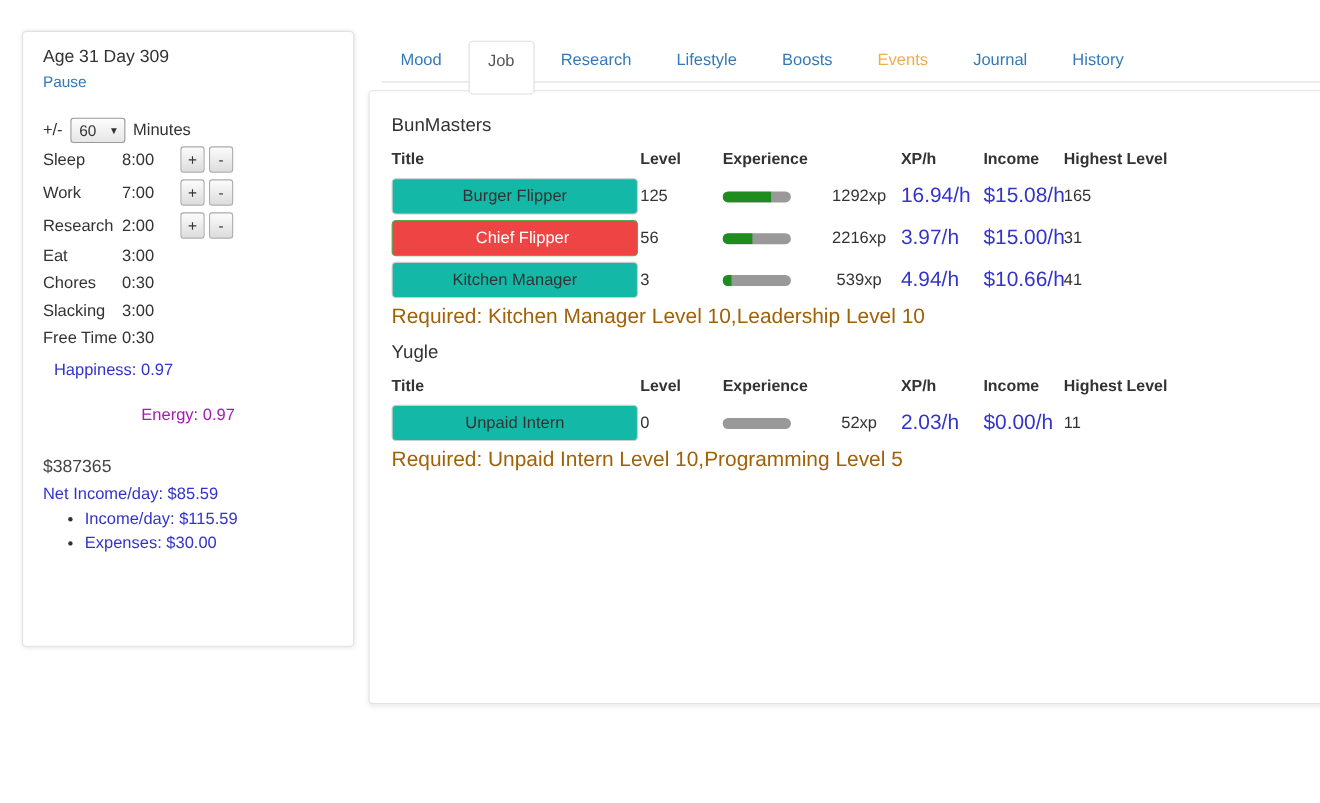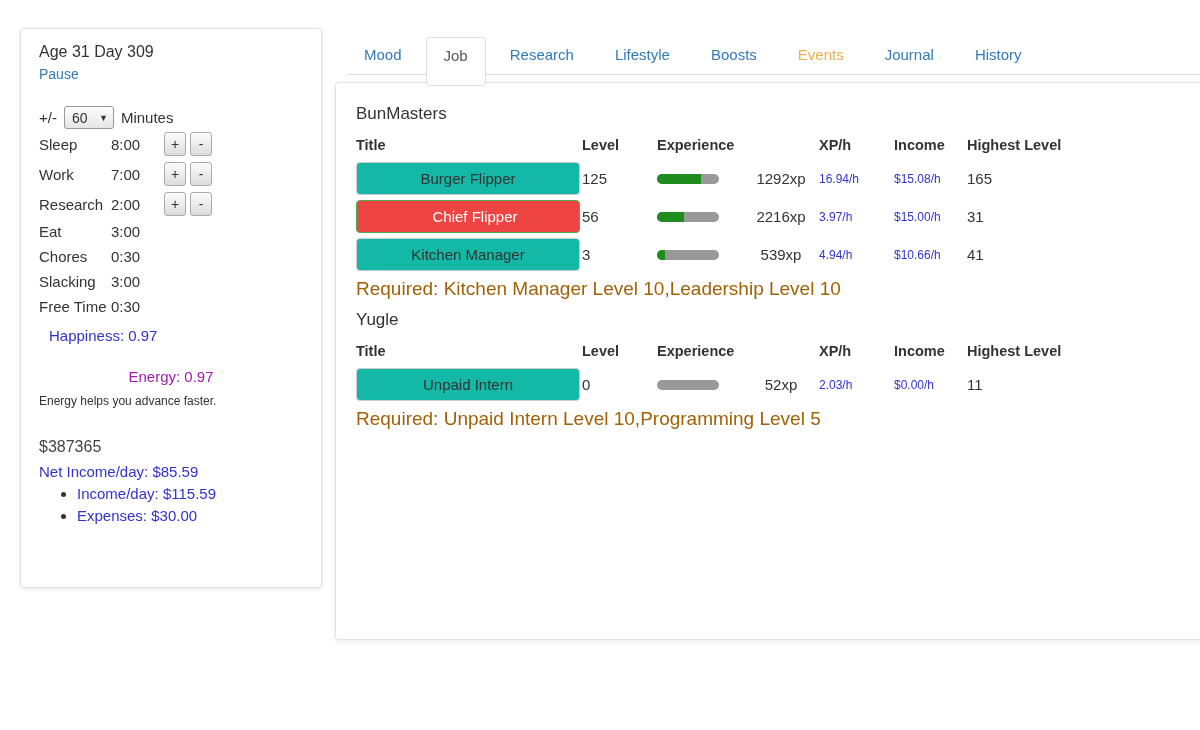--- a/index.html
+++ b/index.html
@@ -80,21 +80,21 @@
   .job-btn {
     width: 224px; height: 33px; background: #14b8a6; border: 1px solid #ccc; border-radius: 4px;
     font-family: "Liberation Sans", sans-serif; font-size: 15px; color: #333; cursor: pointer;
   }
   .job-btn.active { background: #ef4444; border-color: #4cae4c; color: #fff; padding-left: 20px; }
   .cell { font-size: 15px; color: #333; }
   .exp-cell { display: flex; align-items: center; gap: 24px; }
   .progress-track { width: 62px; height: 10px; background: #999; border-radius: 5px; overflow: hidden; flex: 0 0 62px; }
   .progress-fill { height: 100%; background: #1e8c1e; }
   .xp-text { width: 100px; text-align: center; font-size: 15px; color: #333; }
-  .blue-cell { color: #3333cc; font-size: 12px; }
+  .blue-cell { color: #3333cc; font-size: 19px; }
   .required-line { font-size: 19px; color: #a16207; margin: 7px 0 10px 0; }
 </style>
 </head>
 <body>
 
 <aside class="side-card">
   <div class="age-line">Age 31 Day 309</div>
   <a class="pause-link">Pause</a>
 
   <div class="minutes-row">
@@ -137,21 +137,20 @@
     <span class="t-value">3:00</span>
   </div>
   <div class="time-row short">
     <span class="t-label">Free Time</span>
     <span class="t-value">0:30</span>
   </div>
 
   <div class="happiness-line">Happiness: 0.97</div>
 
   <div class="energy-line">Energy: 0.97</div>
-  <div class="energy-note">Energy helps you advance faster.</div>
 
   <div class="cash-line">$387365</div>
   <div class="net-income-line">Net Income/day: $85.59</div>
   <ul class="finance-list">
     <li><span>Income/day: $115.59</span></li>
     <li><span>Expenses: $30.00</span></li>
   </ul>
 </aside>
 
 <nav class="tabs">

